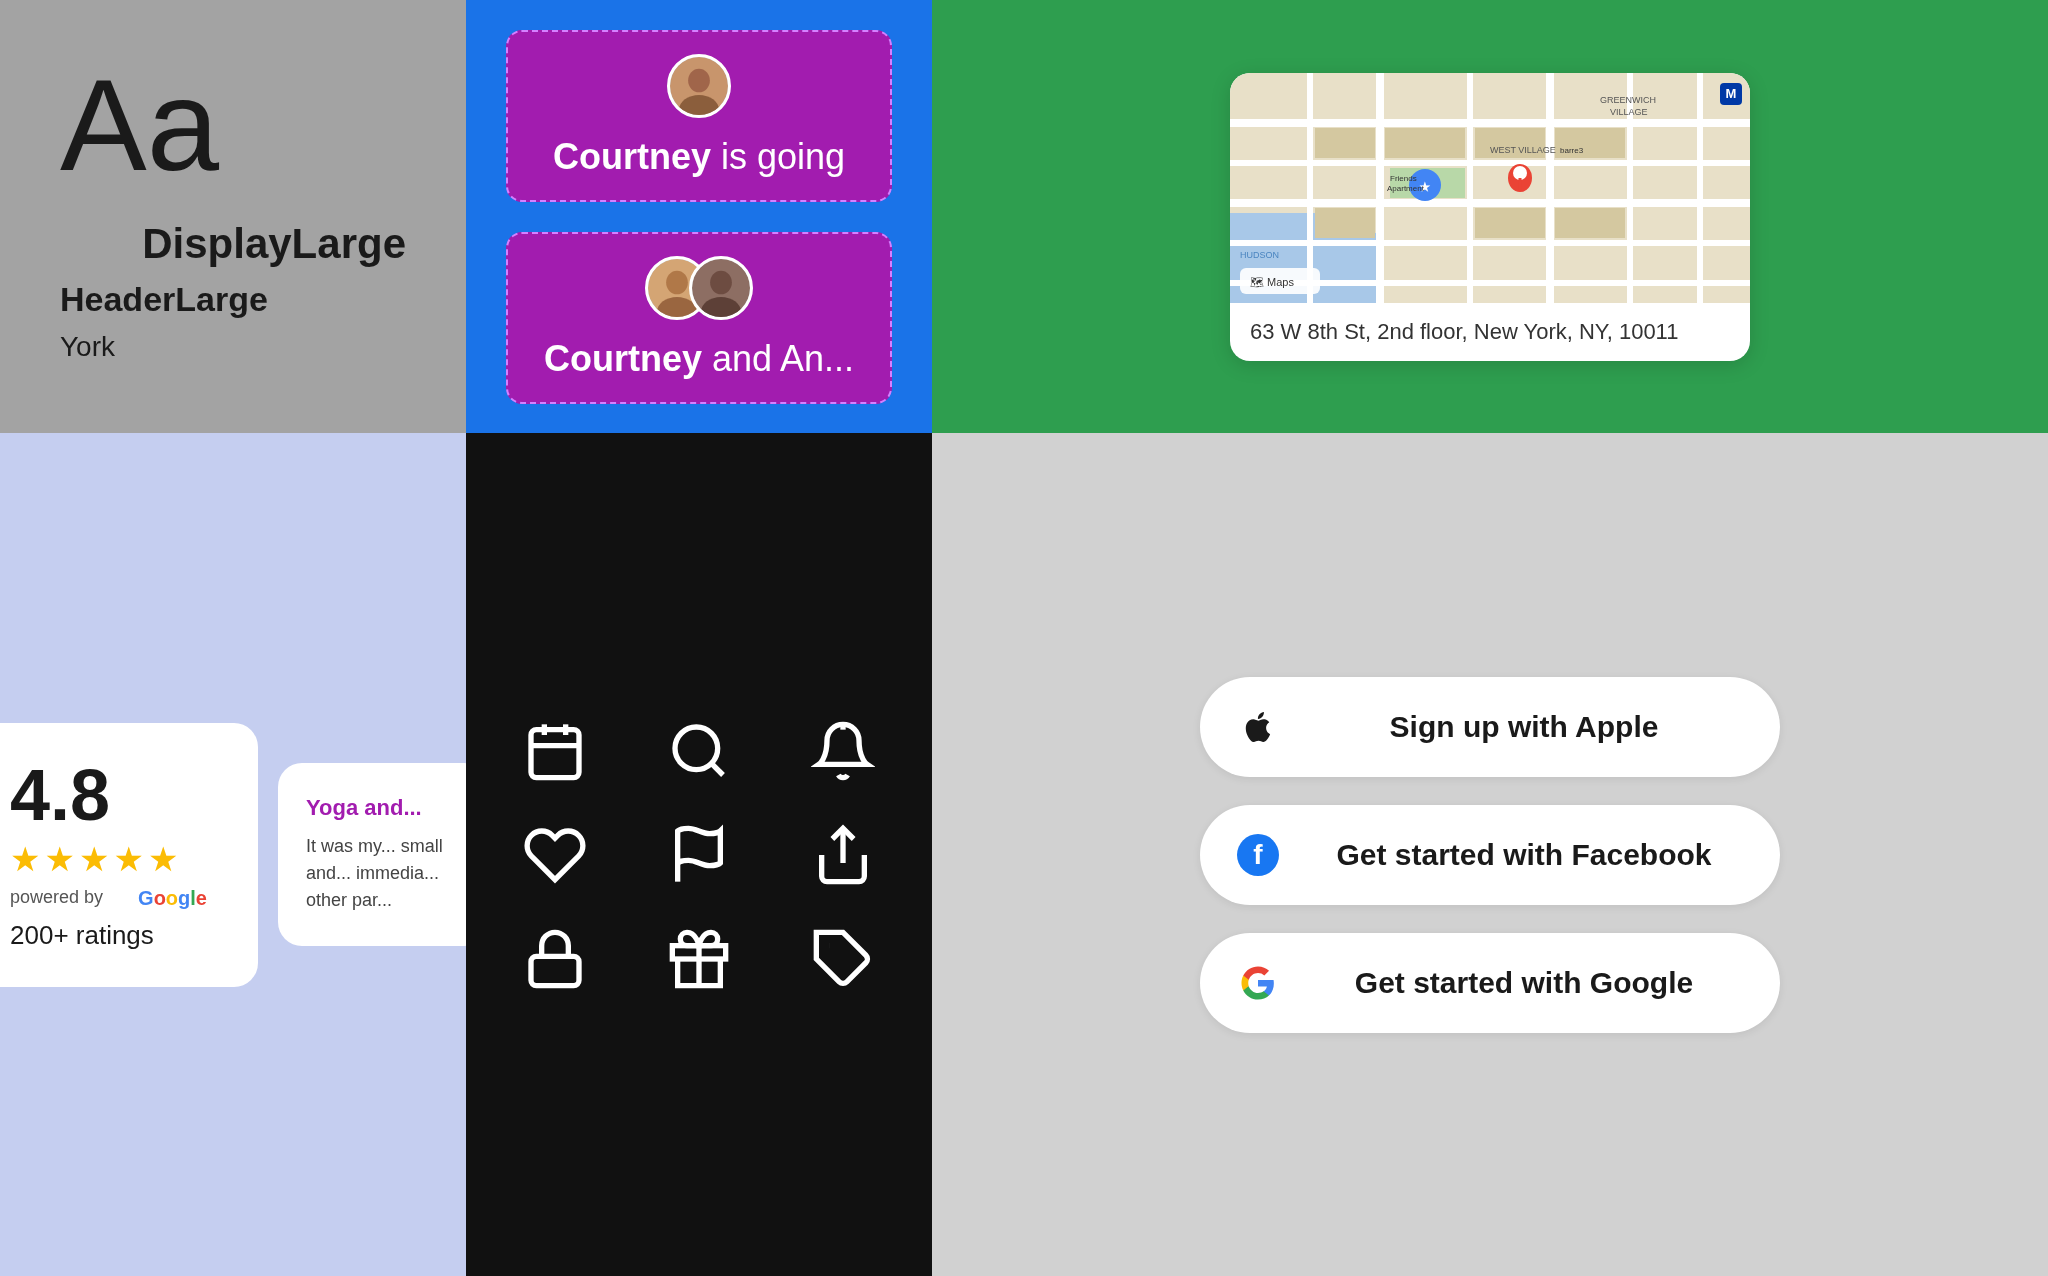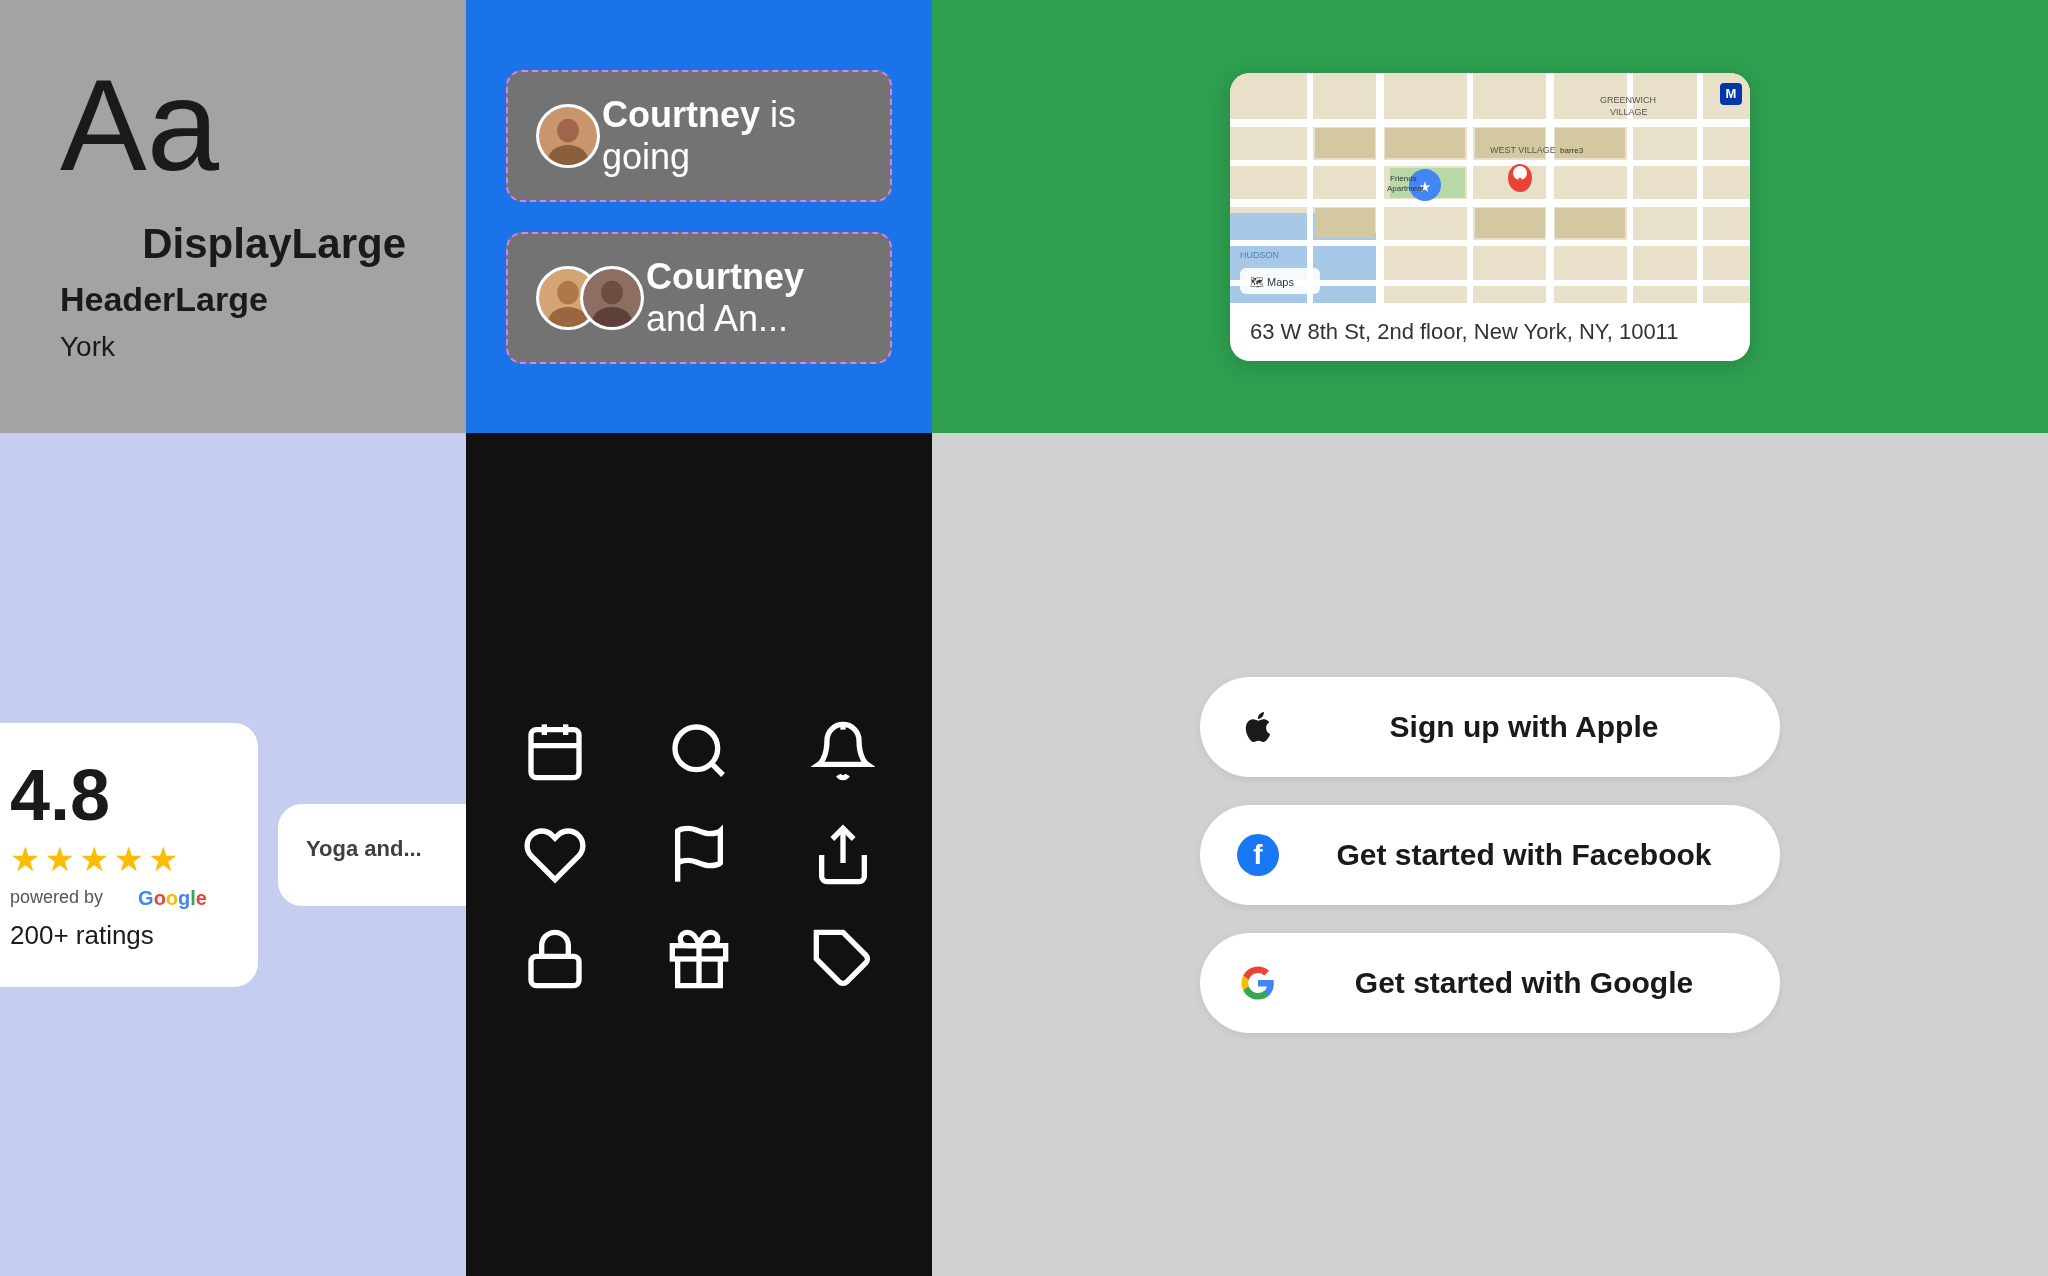--- a/index.html
+++ b/index.html
@@ -51,28 +51,29 @@
     .cell-social {
       background: #1a73e8;
       display: flex;
       flex-direction: column;
       justify-content: center;
       align-items: center;
       padding: 40px;
       gap: 30px;
     }
     .social-card {
-      background: #737373;
+      background: #a21caf;
       border: 2.5px dashed #d580ff;
       border-radius: 16px;
       width: 100%;
       padding: 22px 28px;
       display: flex;
       align-items: center;
-      gap: 2px;
+      gap: 18px;
+      flex-direction: column;
     }
     .avatar-group {
       display: flex;
       align-items: center;
     }
     .avatar {
       width: 64px;
       height: 64px;
       border-radius: 50%;
       border: 3px solid white;
@@ -183,21 +184,21 @@
       background: white;
       border-radius: 24px;
       padding: 32px 28px;
       width: 210px;
       flex-shrink: 0;
       overflow: hidden;
     }
     .review-title {
       font-size: 22px;
       font-weight: 700;
-      color: #404040;
+      color: #a21caf;
       margin-bottom: 12px;
     }
     .review-text {
       font-size: 18px;
       color: #444;
       line-height: 1.5;
     }
 
     
     .cell-icons {
@@ -400,20 +401,21 @@
     <div class="powered-by">
       <span>powered by</span>&nbsp;
       <span class="google-g">
         <span class="g-blue">G</span><span class="g-red">o</span><span class="g-yellow">o</span><span class="g-blue">g</span><span class="g-green">l</span><span class="g-red">e</span>
       </span>
     </div>
     <div class="ratings-count">200+ ratings</div>
   </div>
   <div class="review-card">
     <div class="review-title">Yoga and...</div>
+    <div class="review-text">It was my... small and... immedia... other par...</div>
   </div>
 </div>
 
 <div class="cell-icons">
 
   <div class="icon-row">
     <div class="icon-item">
       <svg viewBox="0 0 24 24">
           <rect x="3" y="4" width="18" height="18" rx="2" ry="2"></rect>
           <line x1="16" y1="2" x2="16" y2="6"></line>

